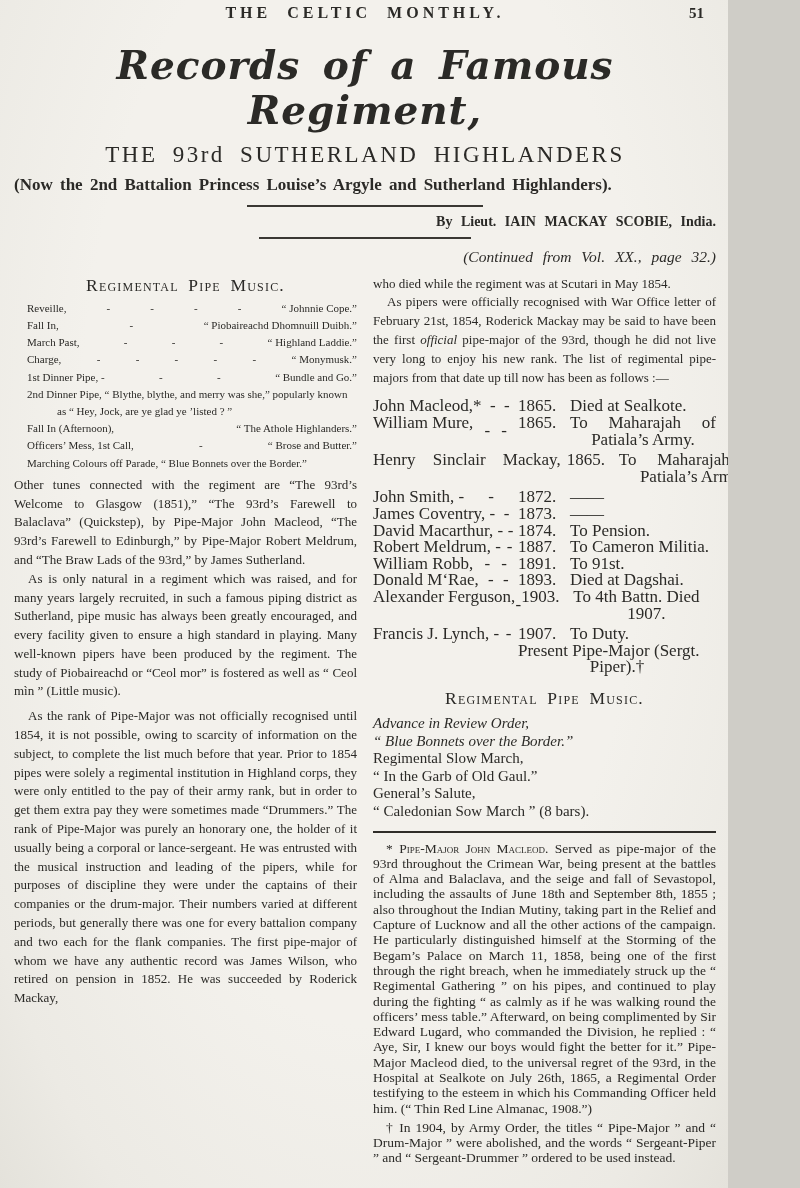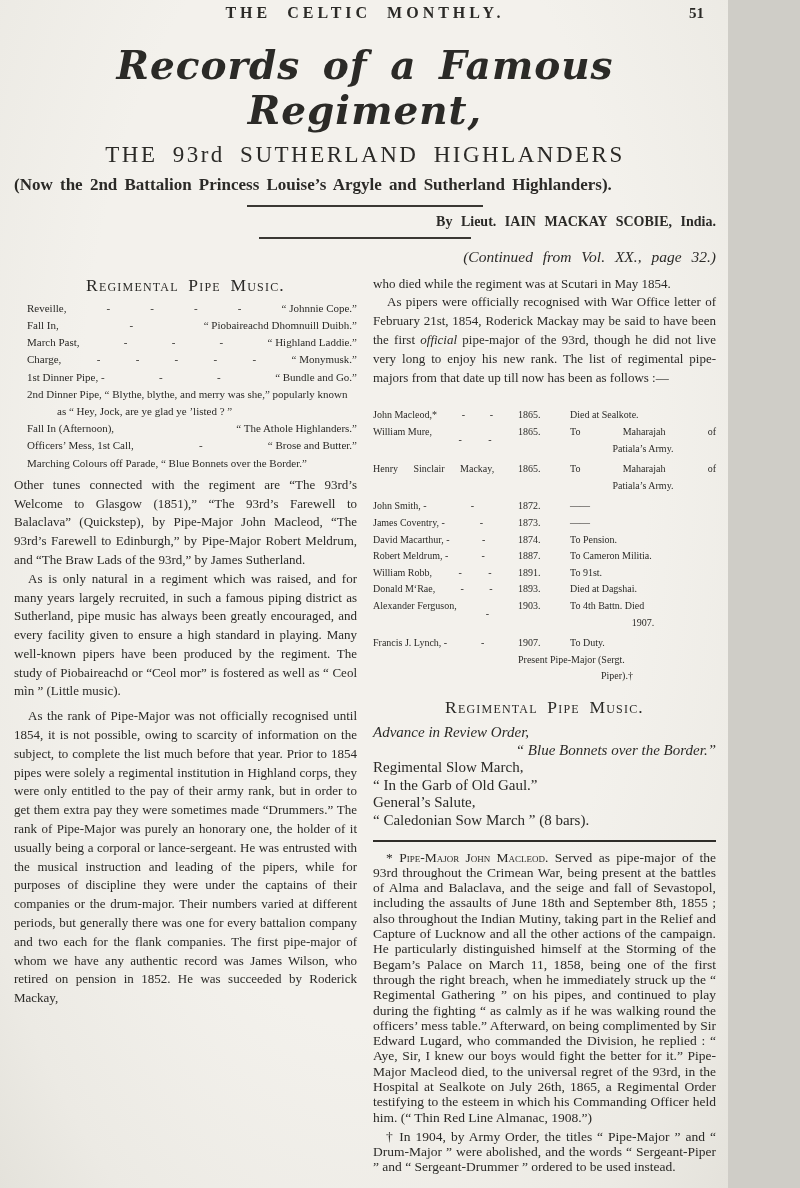--- a/index.html
+++ b/index.html
@@ -38,35 +38,35 @@
   .pm-tune{text-align:right;}
   .pm-hang{padding-left:30px;text-indent:-30px;}
   
   .para{font-size:13px;line-height:18.8px;text-align:justify;margin:0;}
   .para.ind{text-indent:14px;}
   #left-paras-1{margin-top:4px;}
   #left-paras-2{margin-top:6px;}
   .it{font-style:italic;}
   .sc{font-variant:small-caps;}
   
-  .pm-table{font-size:10px;line-height:16.6px;margin-top:20px;}
+  .pm-table{font-size:17px;line-height:16.6px;margin-top:11px;}
   .t-row{display:flex;}
   .t-row.wrap{margin-bottom:4px;}
   .t-name{white-space:nowrap;}
   .t-name.spread{word-spacing:13px;}
   .t-year{width:52px;flex:none;}
   .t-fate{width:146px;flex:none;}
   .t-fate.j .f1{text-align:justify;text-align-last:justify;}
   .t-fate.wide{width:198px;}
   .f2{text-align:center;}
   
   .rev{font-size:15px;line-height:17.6px;margin-top:6px;}
   .rev-row{display:flex;justify-content:space-between;flex-direction:column;}
   .rev-stacked{display:block;font-style:italic;}
-  .rev-stacked .r2{display:block;text-align:right;}
+  .rev-stacked .r2{display:block;text-align:left;}
   
   .foot-rule{height:2px;background:#2f2d29;margin:10px 0 8px;}
   .fnote{font-size:13.5px;line-height:15.3px;text-align:justify;text-indent:13px;margin:0 0 4px;}
   .concluded{text-align:center;font-style:italic;font-size:18.5px;margin-top:3px;word-spacing:2px;}
 </style>
 </head>
 <body>
 
 <div class="page">
 

